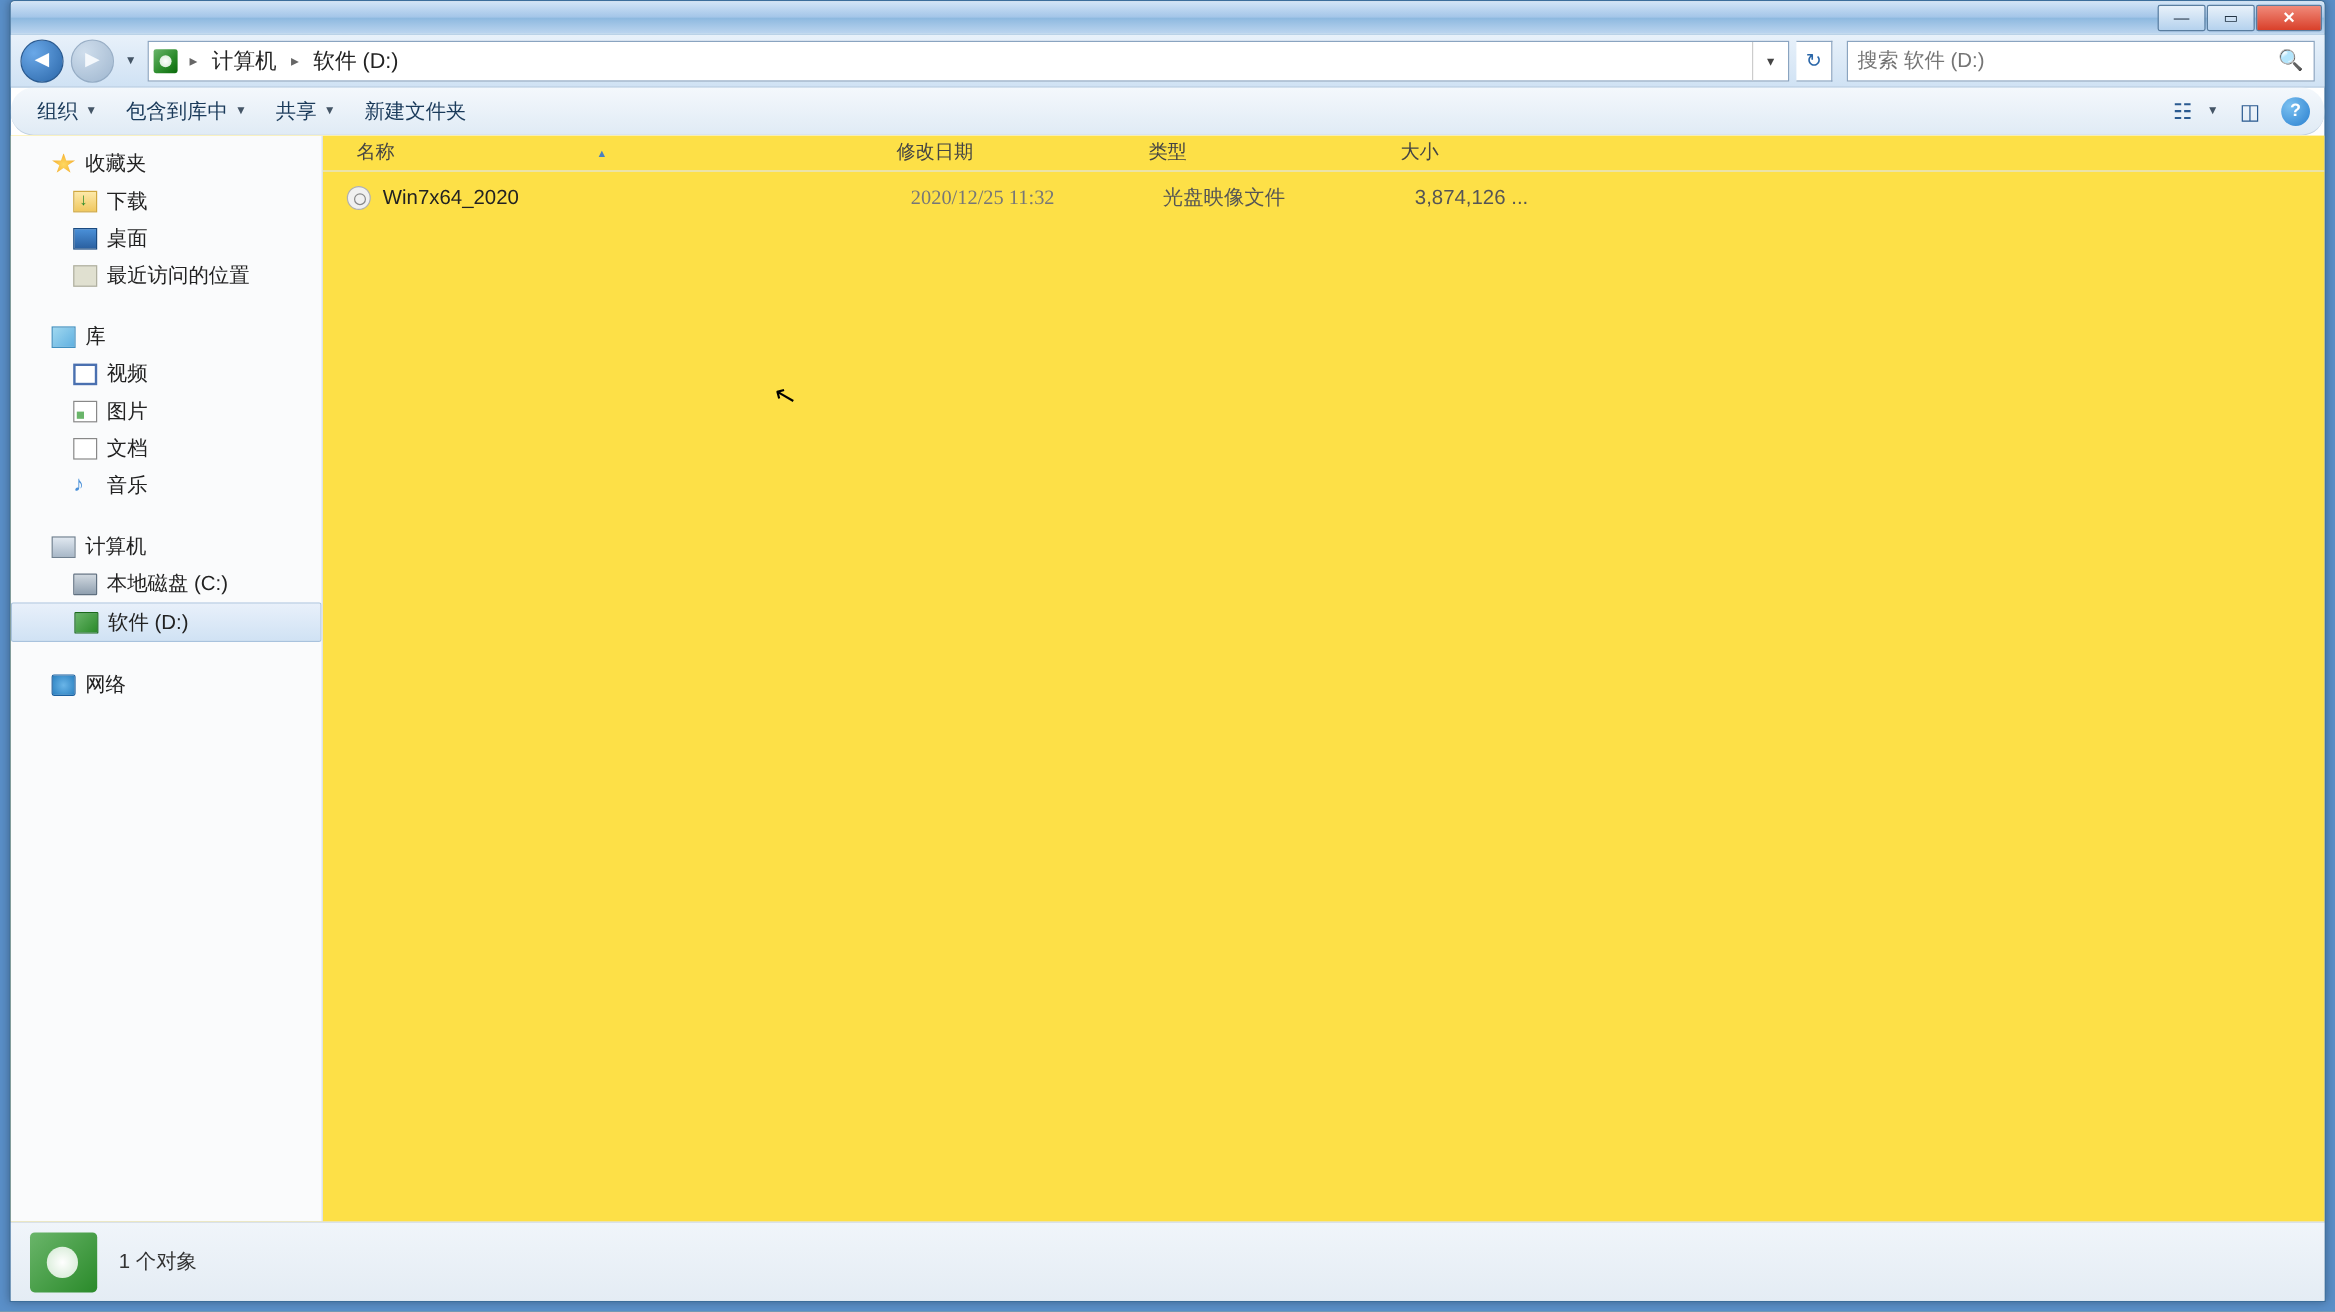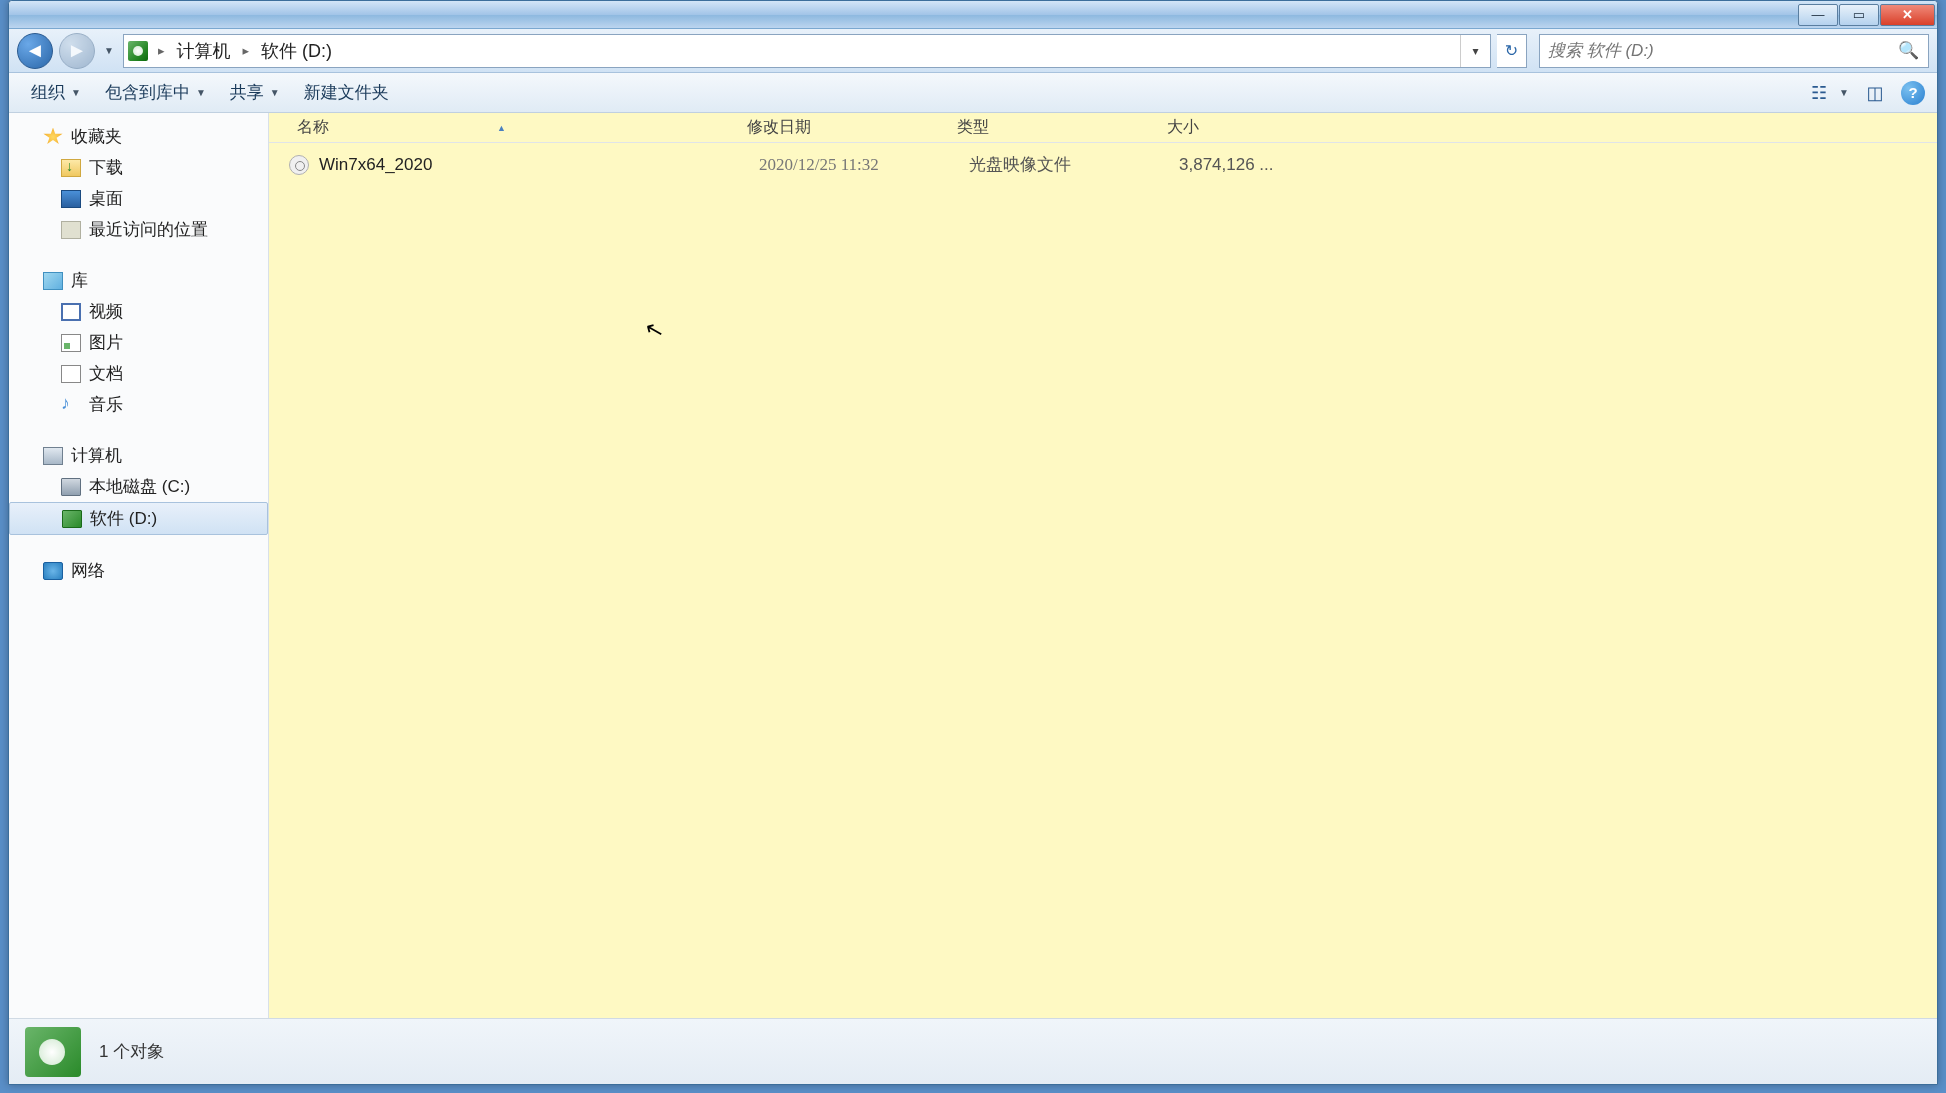--- a/index.html
+++ b/index.html
@@ -34,33 +34,33 @@
 
 .address-bar { flex:1; height: 34px; background:#fff; border:1px solid #8aa4c0; display:flex; align-items:center; }
 .crumb-icon { width:20px; height:20px; margin:0 4px; background: linear-gradient(135deg,#6ab56a 0%,#2a8a2a 60%,#0a6a0a 100%); border-radius:2px; position:relative; }
 .crumb-icon::after{ content:""; position:absolute; left:5px; top:5px; width:10px;height:10px; background:radial-gradient(circle,#fff,#cfe8cf); border-radius:50%; }
 .crumb-sep { padding:0 6px; color:#666; font-size:13px; }
 .crumb { padding: 4px 6px; font-size: 18px; color:#222; cursor:pointer; }
 .addr-drop { width:30px; height:100%; display:flex;align-items:center;justify-content:center;color:#444;border-left:1px solid #ccc;font-size:12px;cursor:pointer; }
 .refresh-btn { width:30px;height:34px;border:1px solid #8aa4c0;border-left:none;display:flex;align-items:center;justify-content:center;color:#2a66a8;font-size:16px;cursor:pointer;background:#fff; }
 
 .search-box { width: 390px; height:34px; margin-left:6px; border:1px solid #8aa4c0; background:#fff; display:flex; align-items:center; padding:0 8px; }
-.search-box input { flex:1; border:none; outline:none; font-size:17px; color:#ec4899; font-style:italic; }
+.search-box input { flex:1; border:none; outline:none; font-size:17px; color:#ec4899; }
 .search-icon { color:#2a66a8; font-size:17px; cursor:pointer; }
 
 .toolbar { height: 40px; background: linear-gradient(to bottom,#f4f8fc,#e0ebf5);
-  border-bottom:1px solid #c0d0e0; display:flex; align-items:center; padding:0 12px; gap:4px; }
+  border-bottom:1px solid #c0d0e0; display:flex; align-items:center; padding:0 12px; gap:4px;border-radius:19px; }
 .tb-btn { padding: 6px 10px; font-size:17px; color:#1a3a5a; cursor:pointer; display:flex; align-items:center; gap:4px; border-radius:2px; }
 .tb-drop { font-size:10px; color:#456; margin-left:2px; }
 .tb-spacer { flex:1; }
 .tb-icon-btn { width:32px;height:28px;display:flex;align-items:center;justify-content:center;cursor:pointer; font-size:18px; color:#2a5a90; }
 .view-drop { width:16px; font-size:10px; color:#456; cursor:pointer; }
 .help-btn { width:24px;height:24px;border-radius:50%;background:radial-gradient(circle at 30% 30%,#7ac0f0,#2a80d0);color:#fff;display:flex;align-items:center;justify-content:center;font-size:15px;font-weight:bold;cursor:pointer;margin-left:6px; }
 
-.body-area { flex:1; display:flex; background:#fef9c3; overflow:hidden; }
+.body-area { flex:1; display:flex; background:#fde047; overflow:hidden; }
 
 .sidebar { width: 260px; border-right:1px solid #d8e0e8; padding-top:8px; overflow-y:auto; background:#fafbfc; }
 .tree-group { margin-bottom: 20px; }
 .tree-head { display:flex; align-items:center; padding:4px 10px 4px 34px; font-size:17px; color:#222; cursor:pointer; position:relative; }
 .tree-item { display:flex; align-items:center; padding:4px 10px 4px 52px; font-size:17px; color:#222; cursor:pointer; position:relative; }
 .tree-item.selected { background: linear-gradient(to bottom,#e8f0fa,#d0e2f4); border:1px solid #a8c2dd; border-radius:2px; }
 .tree-ico { width:20px; height:18px; margin-right:8px; display:inline-block; }
 .ico-star { background: radial-gradient(circle,#ffd860,#f0a020); clip-path: polygon(50% 0%, 61% 35%, 98% 35%, 68% 57%, 79% 91%, 50% 70%, 21% 91%, 32% 57%, 2% 35%, 39% 35%); }
 .ico-dl { background: linear-gradient(to bottom,#fde9a8,#f0c860); border:1px solid #d0a840; position:relative; }
 .ico-dl::after{content:"↓";position:absolute;left:4px;top:-2px;color:#2a8a2a;font-size:14px;font-weight:bold;}

